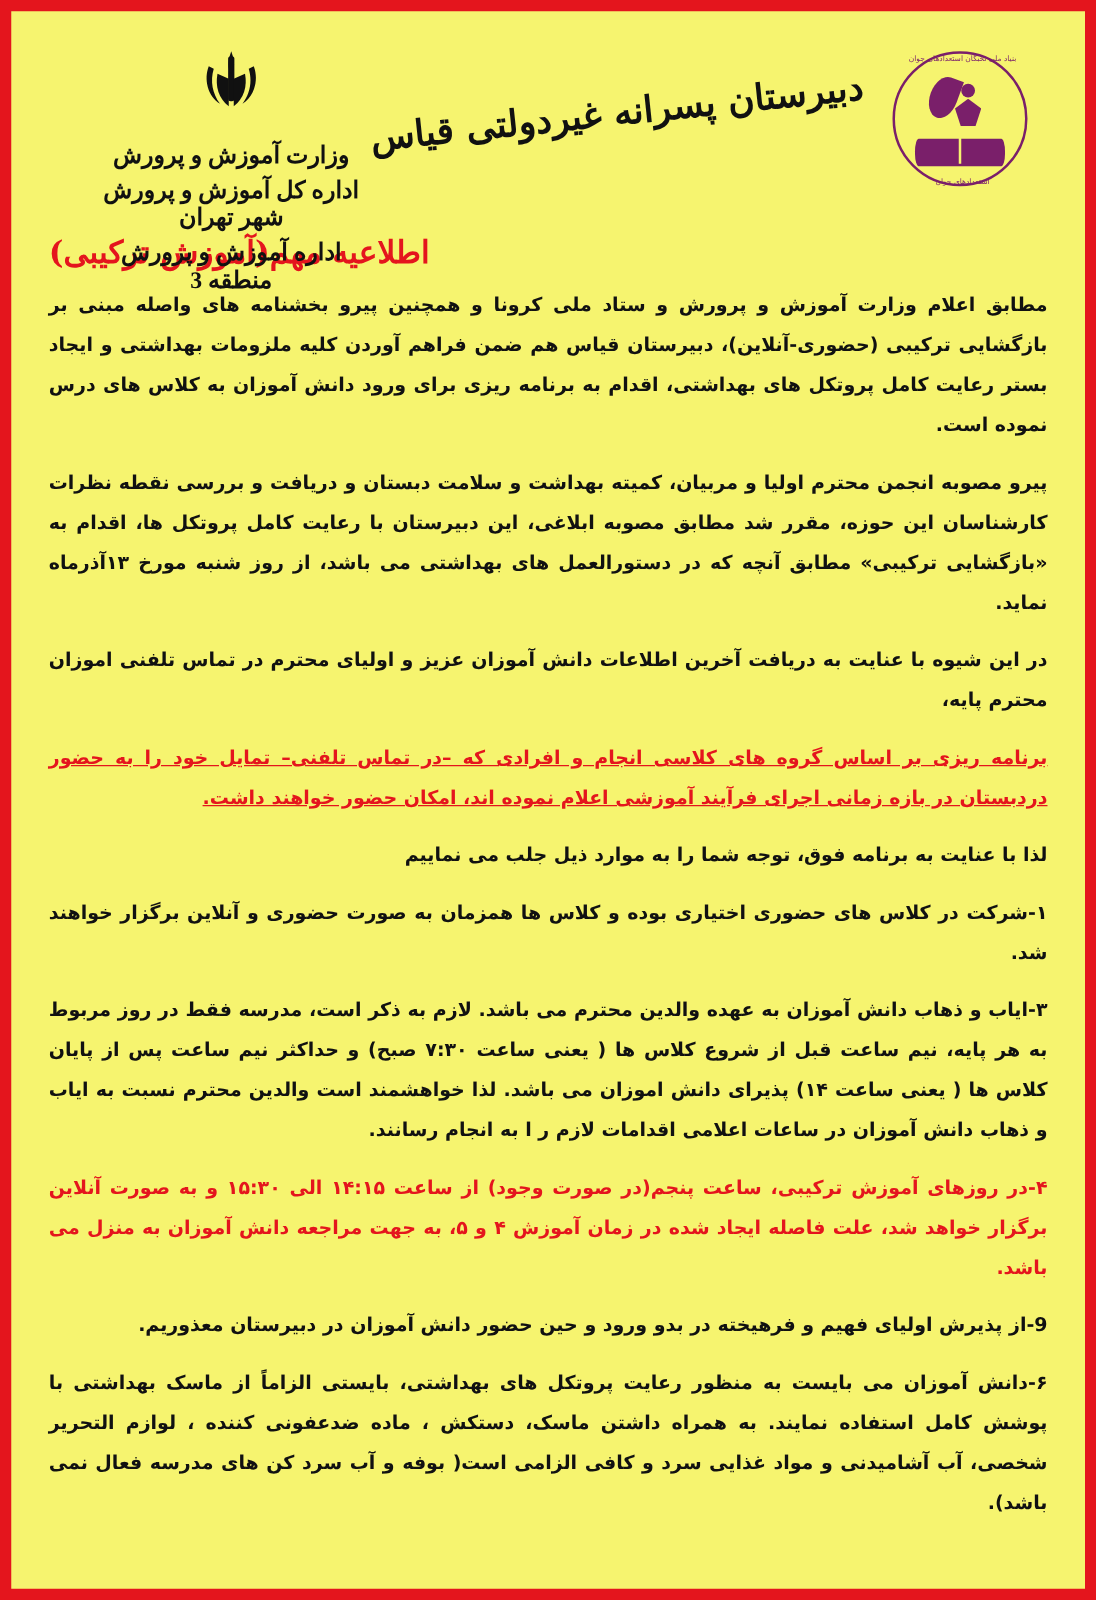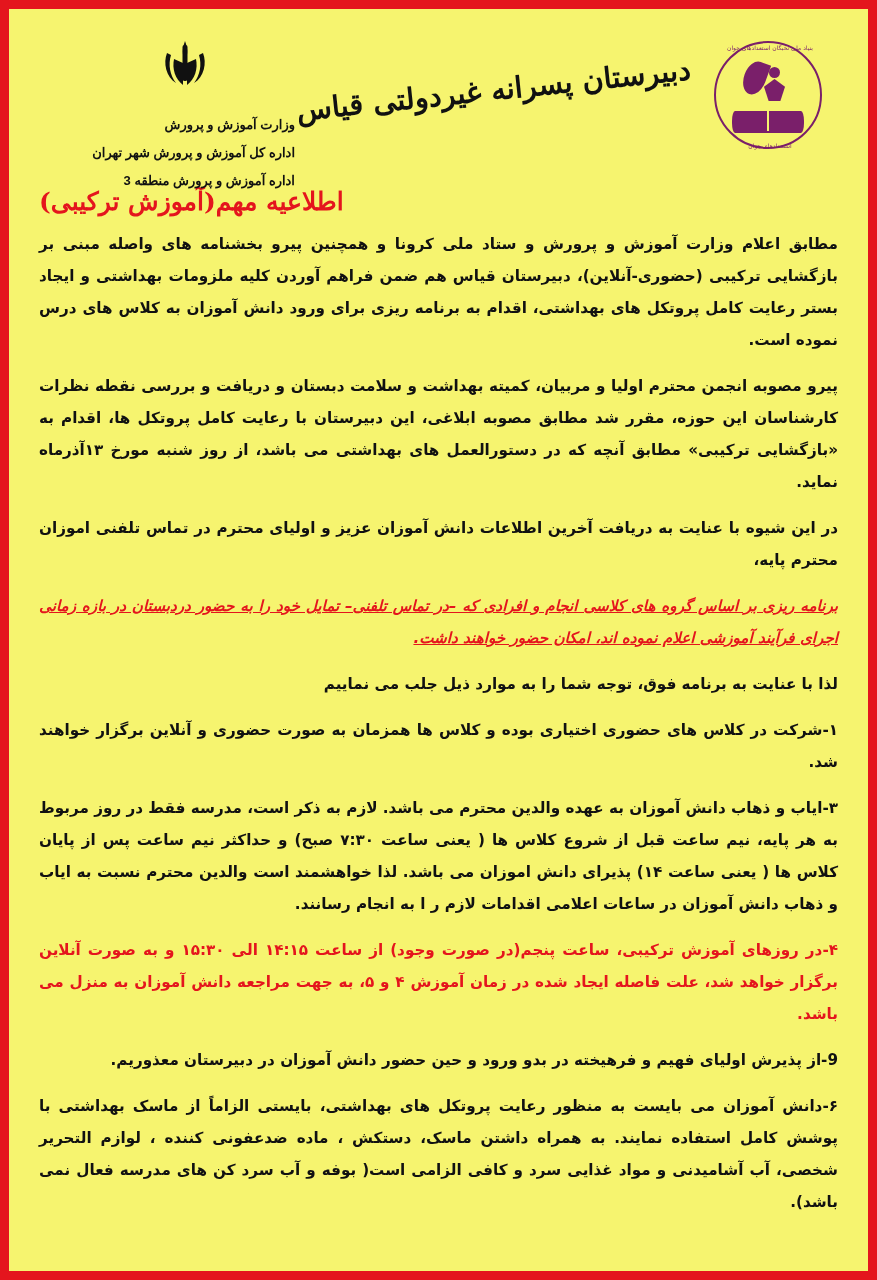--- a/index.html
+++ b/index.html
@@ -121,26 +121,25 @@
     width: 220px;
     text-align: center;
   }
   .emblem-mark {
     font-size: 50px;
     line-height: 56px;
     color: #111;
   }
   .ministry-lines {
     margin-top: 6px;
-    font-size: 13px;
+    font-size: 19px;
     line-height: 22px;
     color: #111;
     font-weight: 700;
-    font-family: Liberation Sans, sans-serif;
-    text-align: right;
+    font-family: Liberation Serif, serif;
   }
   .school-title {
     position: absolute;
     left: 250px;
     right: 140px;
     top: 40px;
     text-align: center;
     font-size: 29px;
     font-weight: 700;
     color: #111;
@@ -172,21 +171,20 @@
   }
   .red {
     color: #e4151d;
   }
   .red-em {
     color: #e4151d;
     font-weight: 700;
   }
   .underline {
     text-decoration: underline;
-    font-style: italic;
   }
   .item { margin-bottom: 13px; }
 </style>
 </head>
 <body>
 
 <div class="page">
   <div class="page-inner">
 
     <div class="header">

